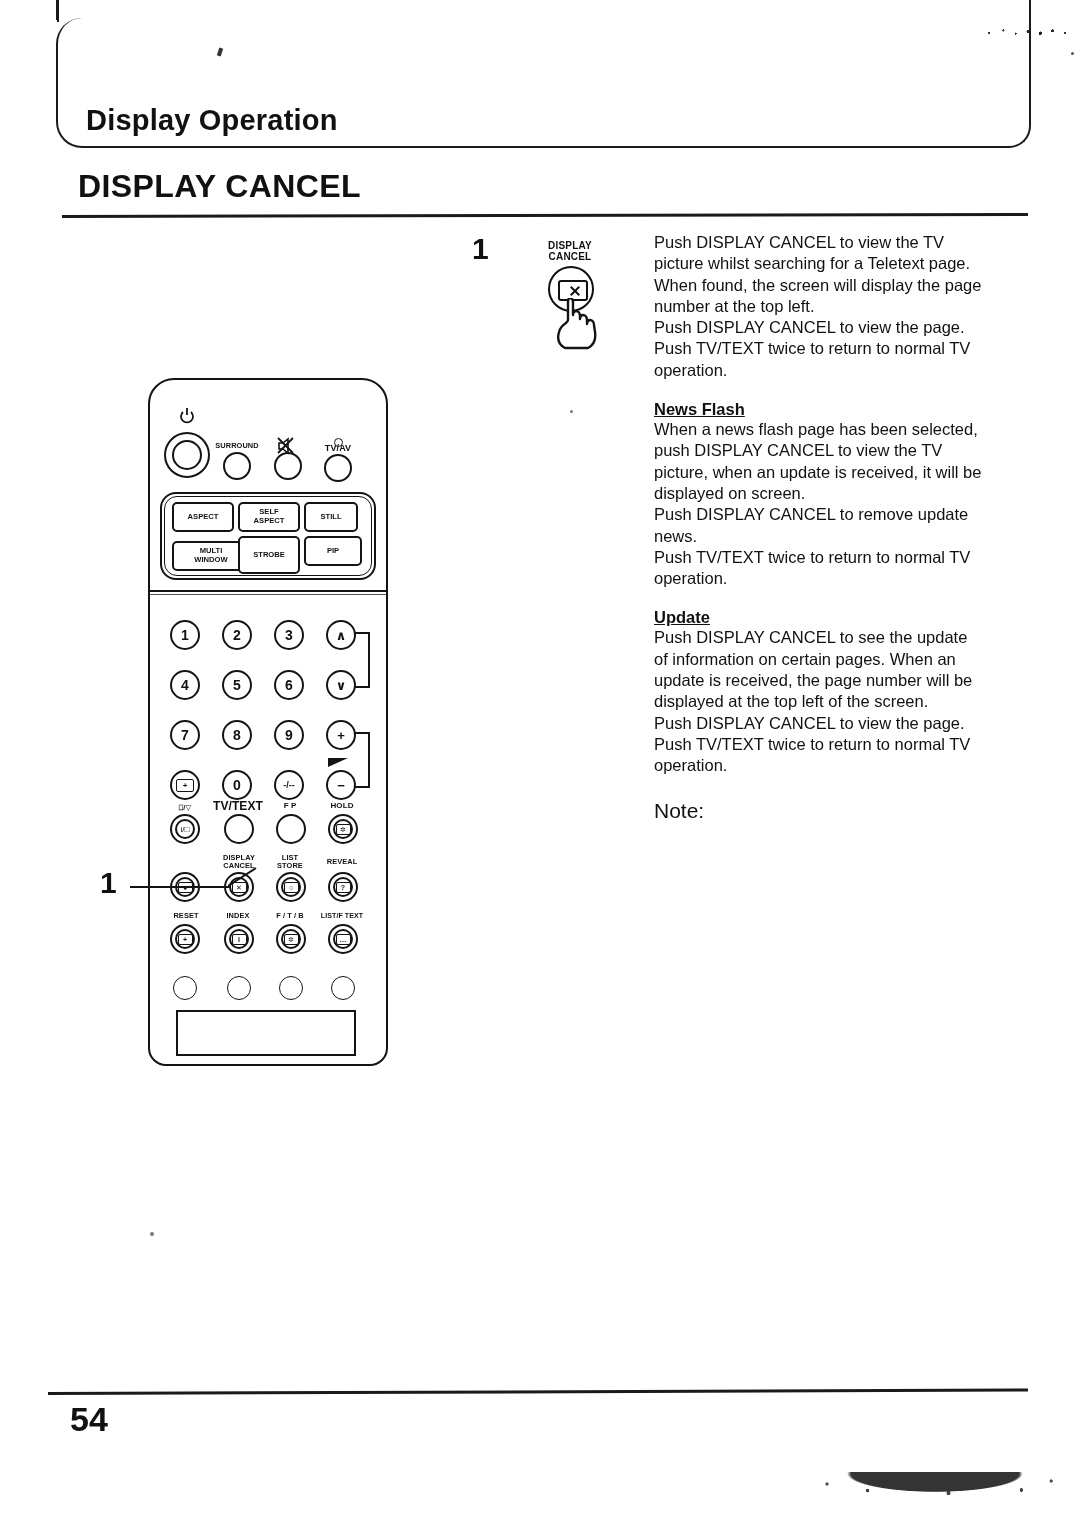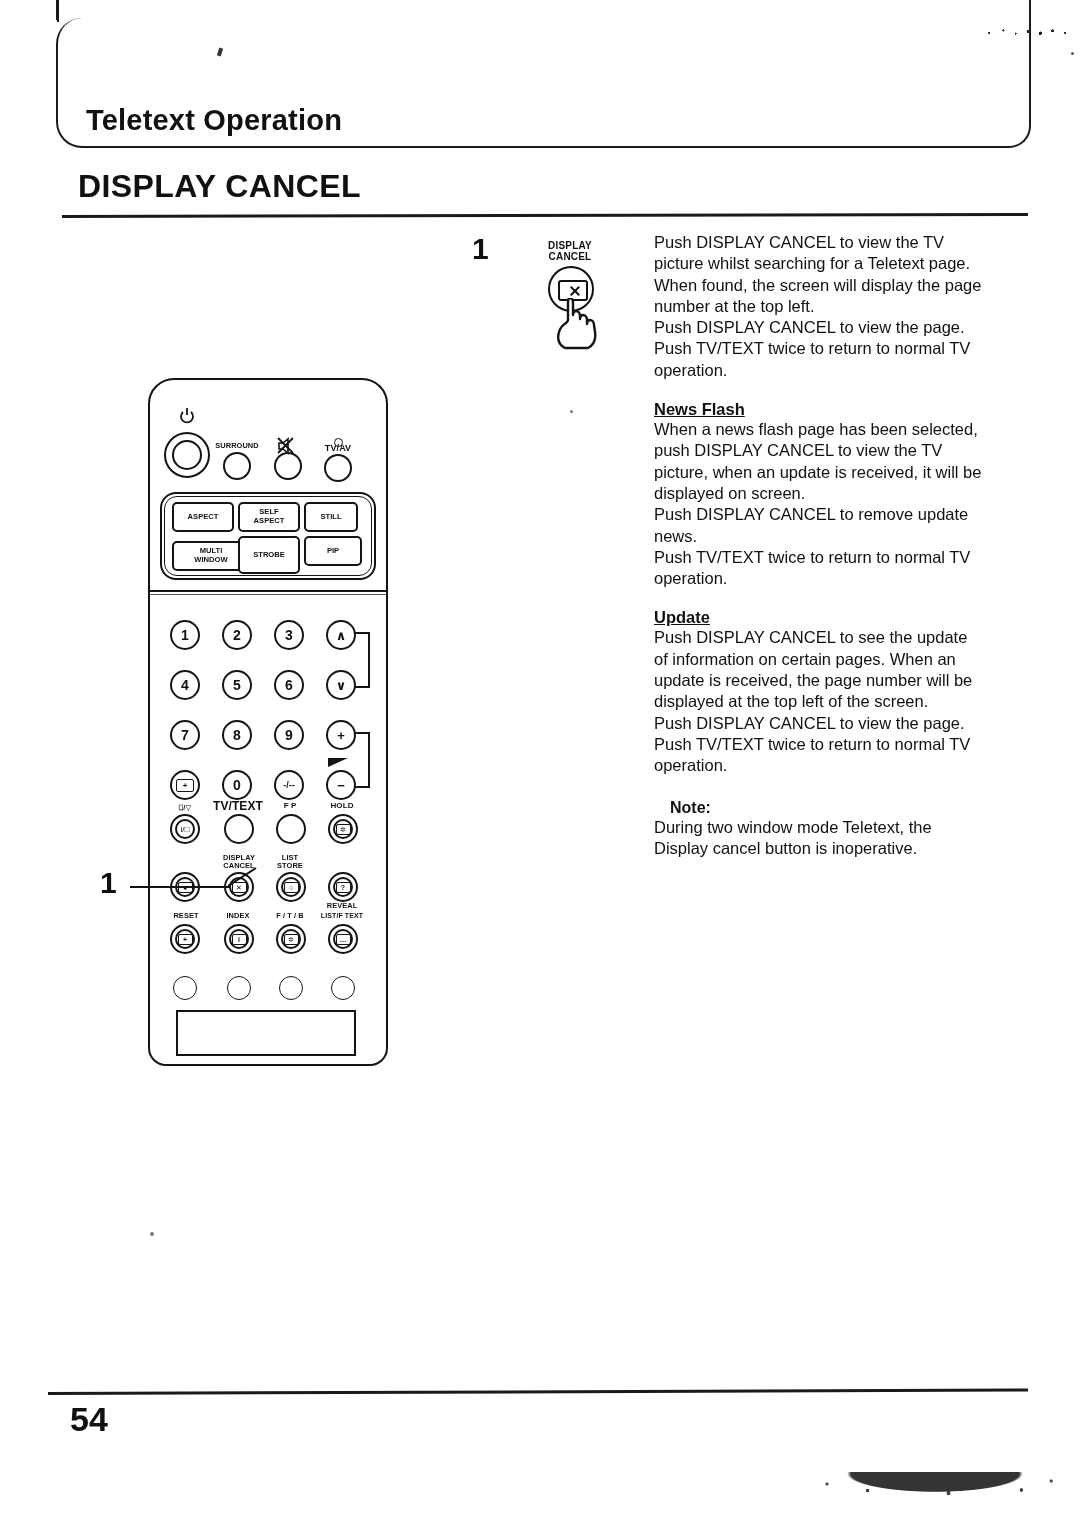--- a/index.html
+++ b/index.html
@@ -84,21 +84,21 @@
   .bc-x:after{transform:rotate(-45deg);}
   .bc-hand{position:absolute;left:26px;top:58px;width:46px;height:52px;}
 
   
   .col{position:absolute;left:654px;top:232px;width:380px;}
   .para{font-size:16.5px;line-height:21.3px;margin:0 0 0 0;white-space:pre-line;}
   .sub-h{
     font-size:16.5px;font-weight:bold;text-decoration:underline;
     margin:19px 0 0 0;
   }
-  .note-h{font-size:16px;font-weight:bold;margin:22px 0 0 16px;}
+  .note-h{font-size:21px;font-weight:normal;margin:22px 0 0 0;}
 
   
   .remote{position:absolute;left:148px;top:372px;width:244px;height:700px;}
   .rem-body{
     position:absolute;left:0;top:6px;width:240px;height:688px;
     border:2px solid #141414;border-radius:26px 26px 18px 18px;
     box-sizing:border-box;background:#fff;
   }
   .rem-divider{
     position:absolute;left:2px;top:218px;width:236px;height:0;
@@ -206,21 +206,21 @@
 <body>
 
 <div class="page">
 
   <div class="edge-line"></div>
 
   <div class="hdr-frame"></div>
   <div class="hdr-speck"></div>
   <div class="hdr-noise"></div>
   <div class="hdr-tick"></div>
-  <div class="hdr-title">Teletext Operation</div>
+  <div class="hdr-title">Display Operation</div>
 
   <div class="sec-title">DISPLAY CANCEL</div>
   <div class="rule-main"></div>
 
   <div class="step-num">1</div>
 
   <div class="btn-callout">
     <div class="bc-label">
       <span>DISPLAY</span><br>
       <span>CANCEL</span>
@@ -258,22 +258,20 @@
 operation.</p>
     <p class="sub-h">Update</p>
     <p class="para">Push DISPLAY CANCEL to see the update
 of information on certain pages. When an
 update is received, the page number will be
 displayed at the top left of the screen.
 Push DISPLAY CANCEL to view the page.
 Push TV/TEXT twice to return to normal TV
 operation.</p>
     <p class="note-h">Note:</p>
-    <p class="para">During two window mode Teletext, the
-Display cancel button is inoperative.</p>
   </div>
 
   <div class="remote">
     <div class="rem-body"></div>
     <div class="rem-divider"></div>
     <div class="rem-divider2"></div>
 
     <div class="knob pwr-outer"></div>
     <div class="knob pwr-inner"></div>
     <svg class="pwr-glyph" viewBox="0 0 14 16">
@@ -370,21 +368,21 @@
     </div>
 
     <div class="lbl" style="left:116px;top:482px;width:52px;">LIST
 STORE</div>
     <div class="tt" style="left:128px;top:500px;">
       <div class="tt-in">
           <div class="mini-screen">○</div>
         </div>
     </div>
 
-    <div class="lbl" style="left:166px;top:486px;width:56px;margin-top:44px;">REVEAL</div>
+    <div class="lbl" style="left:166px;top:486px;width:56px;">REVEAL</div>
     <div class="tt" style="left:180px;top:500px;">
       <div class="tt-in">
           <div class="mini-screen">?</div>
         </div>
     </div>
 
     <div class="lbl" style="left:14px;top:540px;width:48px;">RESET</div>
     <div class="tt" style="left:22px;top:552px;">
       <div class="tt-in">
           <div class="mini-screen">+</div>

